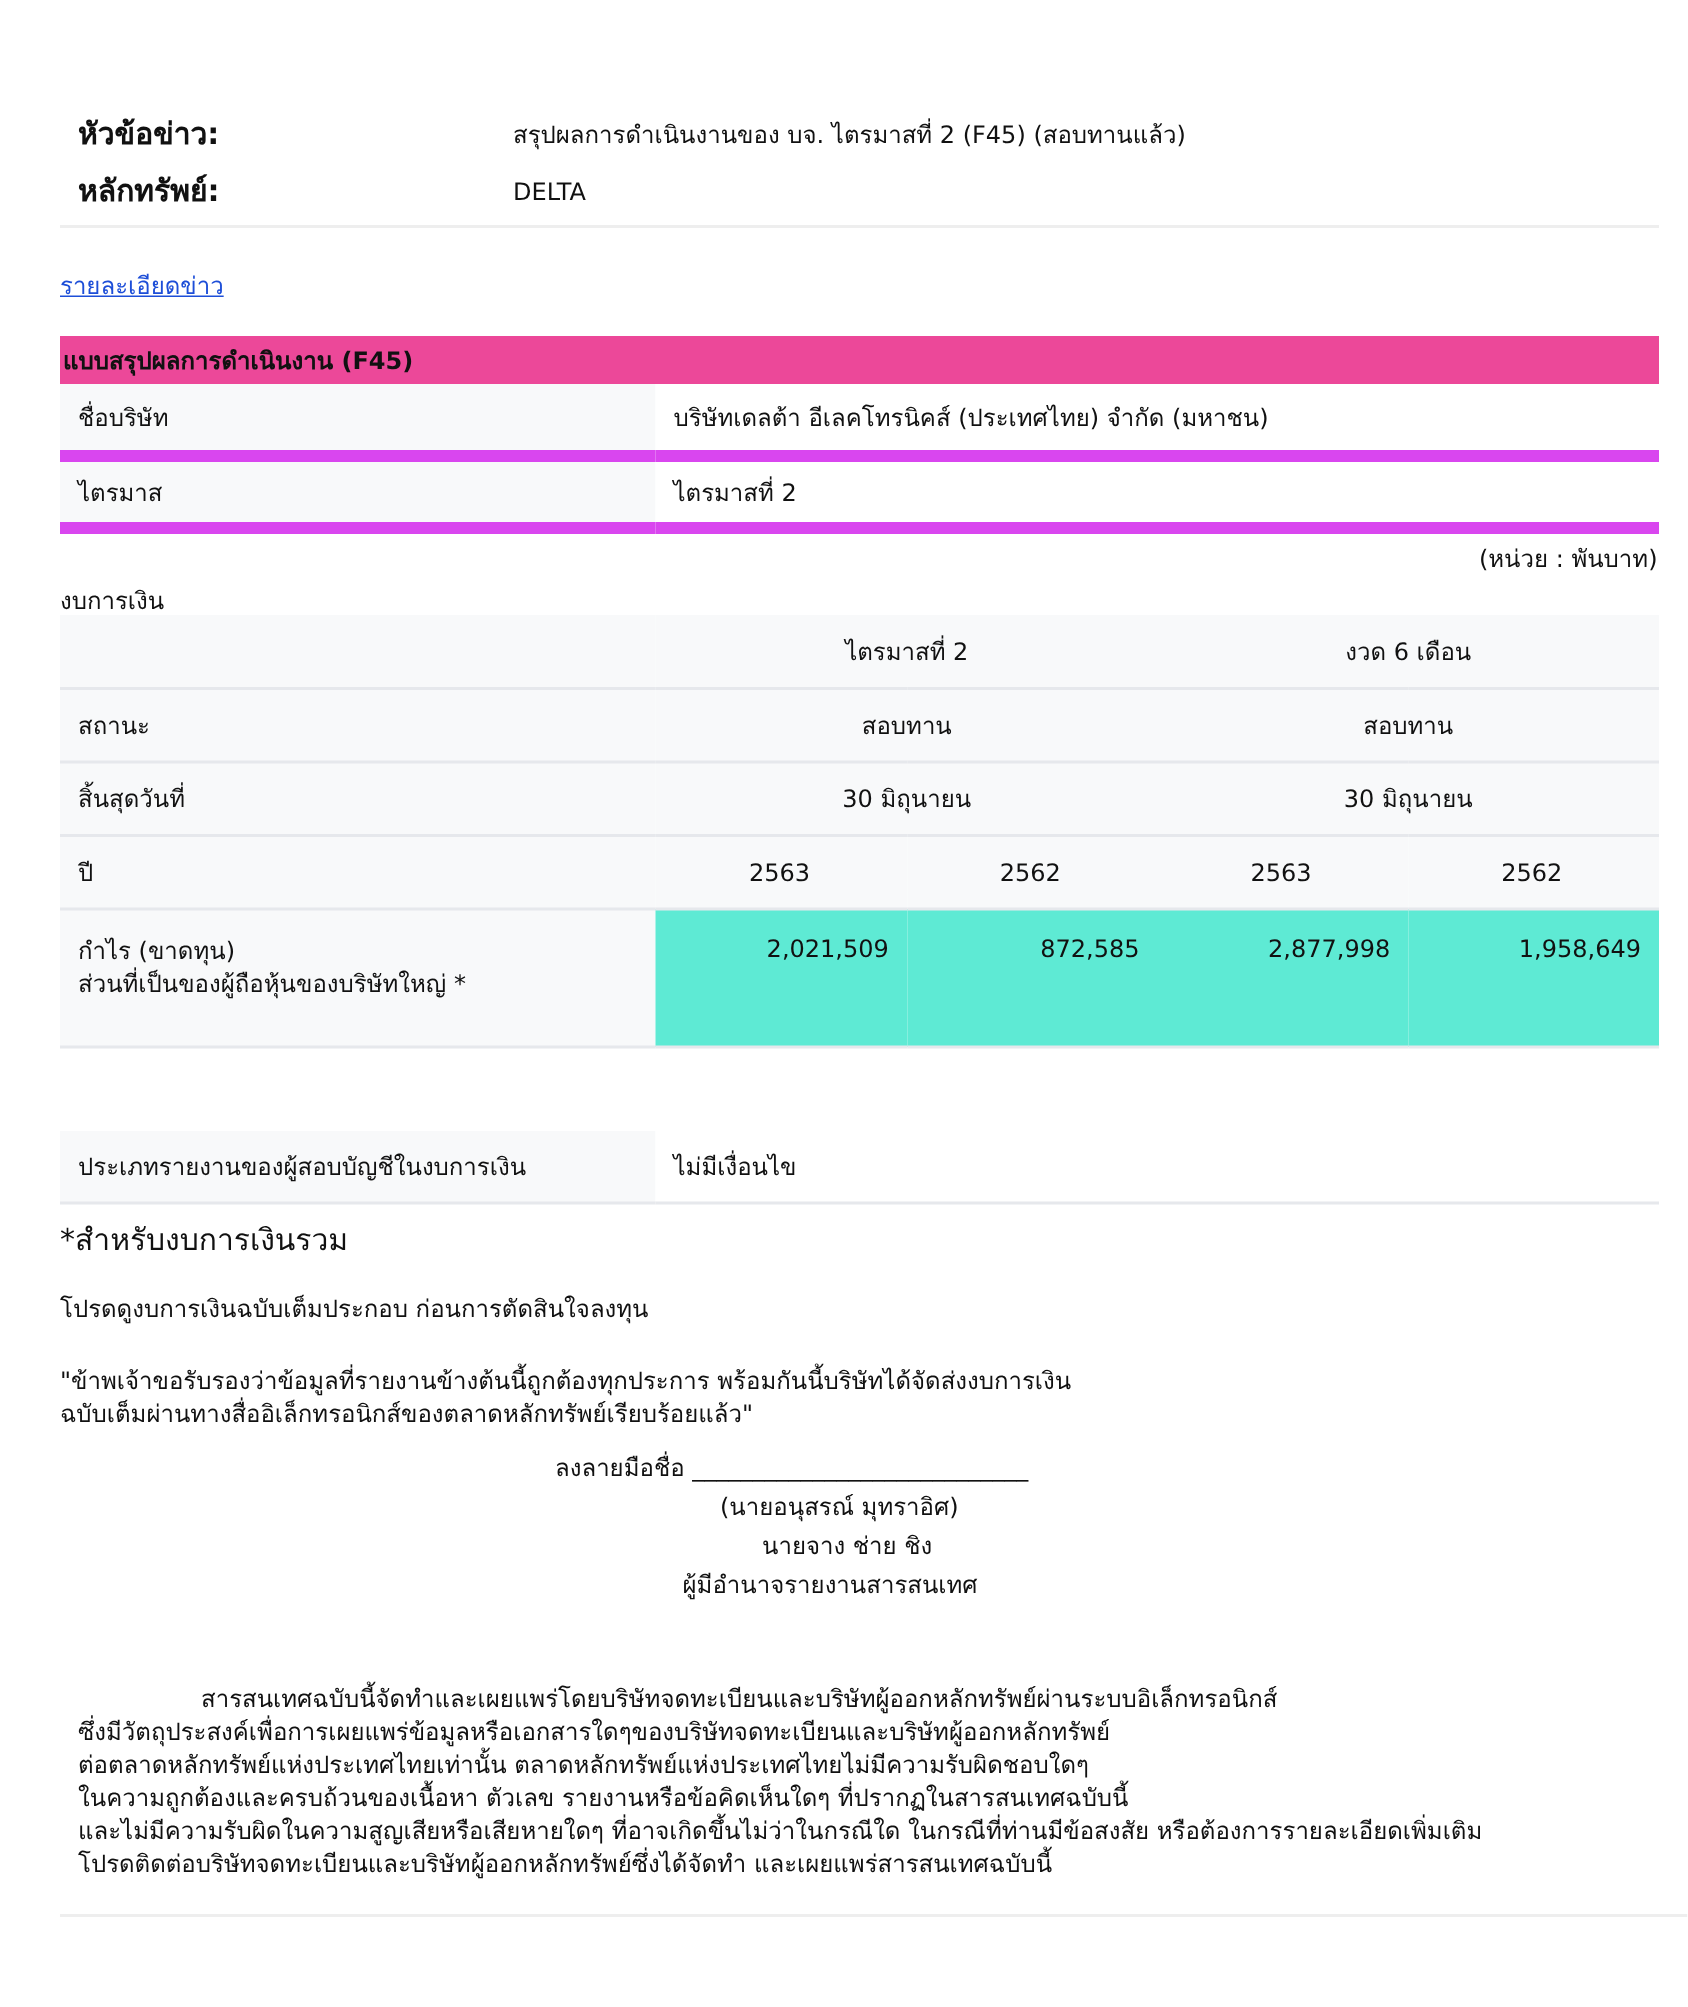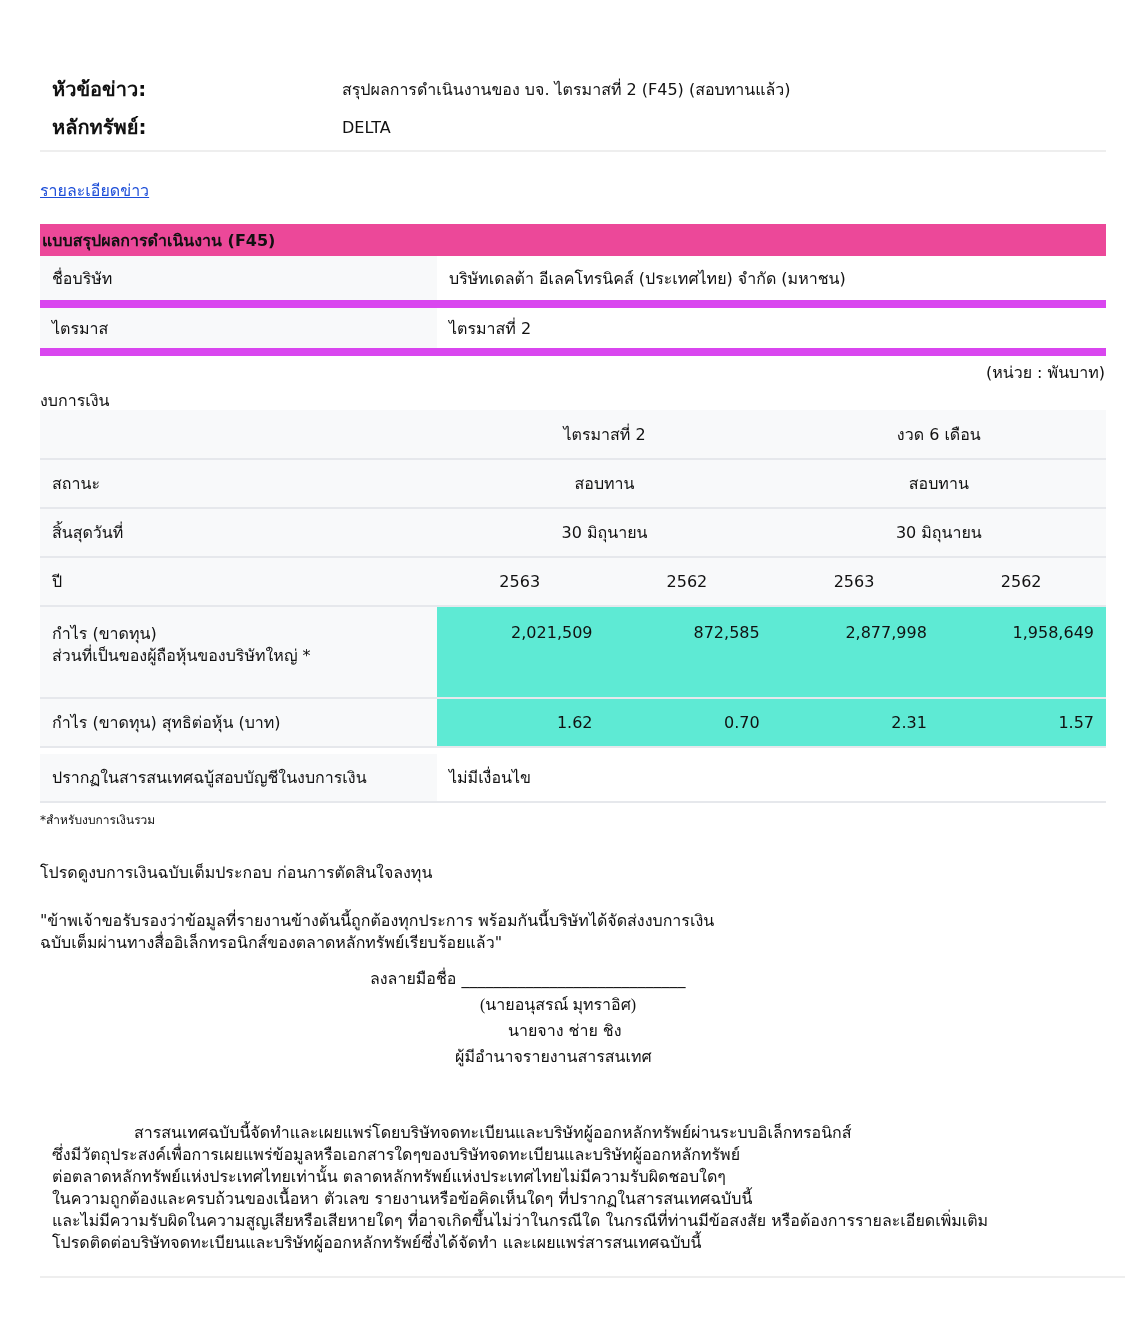--- a/index.html
+++ b/index.html
@@ -116,21 +116,21 @@
       border-bottom: 2px solid #e6e8ec;
       vertical-align: middle;
     }
     .audit td.lbl { background: #f8f9fa; width: 397px; }
     .audit td.val { background: #ffffff; }
 
     .footnote {
       position: absolute;
       left: 40px;
       top: 810px;
-      font-size: 12px;
+      font-size: 20px;
     }
     .please-see {
       position: absolute;
       left: 40px;
       top: 860px;
       font-size: 16px;
     }
     .certify {
       position: absolute;
       left: 40px;
@@ -140,21 +140,21 @@
     }
     .signature {
       position: absolute;
       left: 40px;
       width: 1066px;
       top: 966px;
       font-size: 16px;
       line-height: 26px;
     }
     .sig-line { margin-left: 330px; }
-    .sig-name { margin-left: 440px; font-family: Liberation Serif, serif; }
+    .sig-name { margin-left: 440px; }
     .sig-pos { margin-left: 468px; }
     .sig-role { margin-left: 415px; }
 
     .disclaimer {
       position: absolute;
       left: 52px;
       top: 1122px;
       width: 1100px;
       font-size: 16px;
       line-height: 22px;
@@ -231,34 +231,27 @@
   <tr class="tall">
     <td class="lbl">
       <div>กำไร (ขาดทุน)</div>
       <div>ส่วนที่เป็นของผู้ถือหุ้นของบริษัทใหญ่ *</div>
     </td>
     <td class="num">2,021,509</td>
     <td class="num">872,585</td>
     <td class="num">2,877,998</td>
     <td class="num">1,958,649</td>
   </tr>
-  <tr>
-    <td class="lbl">กำไร (ขาดทุน) สุทธิต่อหุ้น (บาท)</td>
-    <td class="num">1.62</td>
-    <td class="num">0.70</td>
-    <td class="num">2.31</td>
-    <td class="num">1.57</td>
-  </tr>
 </tbody>
   </table>
 
 <table class="audit">
   <tbody>
       <tr>
-    <td class="lbl">ปรากฏในสารสนเทศฉบู้สอบบัญชีในงบการเงิน</td>
+    <td class="lbl">ประเภทรายงานของผู้สอบบัญชีในงบการเงิน</td>
     <td class="val">ไม่มีเงื่อนไข</td>
   </tr>
 </tbody>
   </table>
 
 <div class="footnote">*สำหรับงบการเงินรวม</div>
 <div class="please-see">โปรดดูงบการเงินฉบับเต็มประกอบ ก่อนการตัดสินใจลงทุน</div>
 
 <div class="certify">
   <div>"ข้าพเจ้าขอรับรองว่าข้อมูลที่รายงานข้างต้นนี้ถูกต้องทุกประการ พร้อมกันนี้บริษัทได้จัดส่งงบการเงิน</div>

